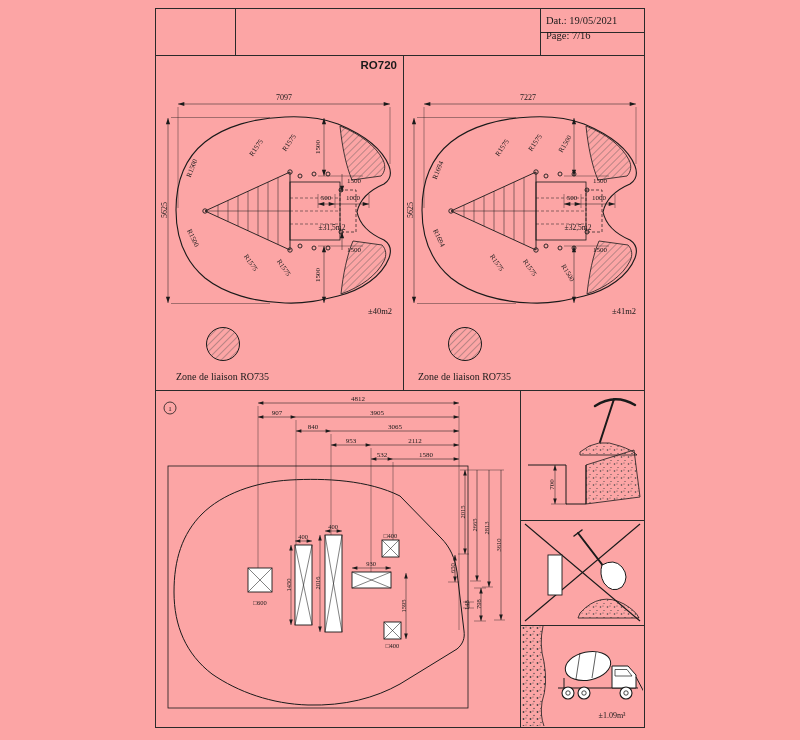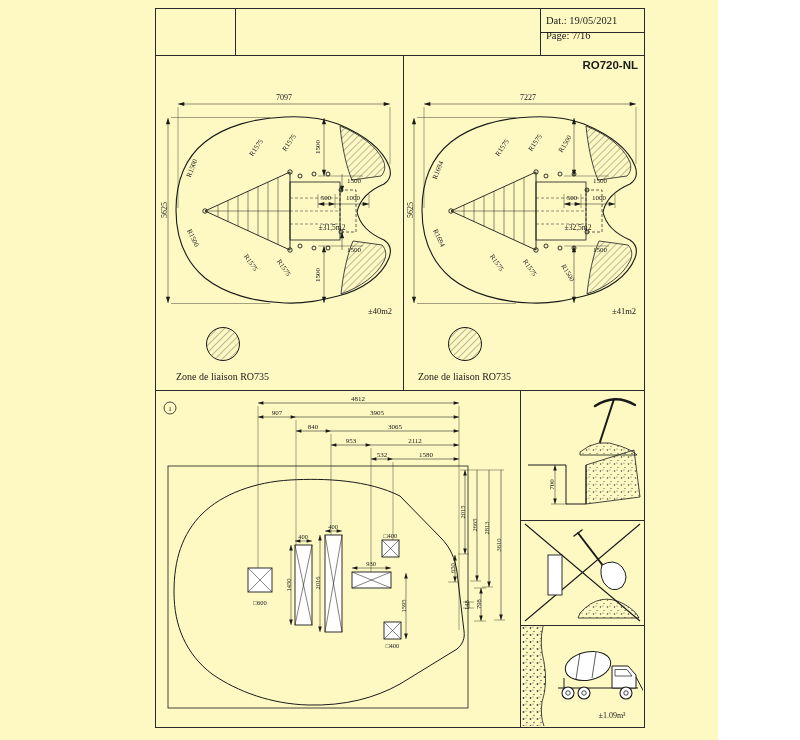--- a/index.html
+++ b/index.html
@@ -1,17 +1,17 @@
 <!DOCTYPE html>
 <html><head>
 <meta charset="utf-8">
 <style>
   html,body { margin:0; padding:0; background:#ffffff; }
   body { width:800px; height:740px; font-family:"Liberation Serif", serif; color:#1a1a1a; }
-  .page { position:relative; width:718px; height:740px; background:#fef9c3; overflow:hidden; }
+  .page { position:relative; width:800px; height:740px; background:#fca5a5; overflow:hidden; }
   .frame { position:absolute; left:155px; top:8px; width:488px; height:718px; border:1px solid #2a2a2a; }
   .vline { position:absolute; width:1px; background:#2a2a2a; }
   .hline { position:absolute; height:1px; background:#2a2a2a; }
   .tb-text { position:absolute; left:390px; width:96px; height:16px; line-height:16px; font-size:10.5px; white-space:nowrap; }
   .prod { position:absolute; top:46px; height:20px; line-height:20px; font-family:"Liberation Sans", sans-serif; font-weight:bold; font-size:11.5px; text-align:right; }
   .plan-svg { position:absolute; }
   .legend { position:absolute; display:flex; align-items:center; gap:9px;flex-direction:column; }
   .legend-text { font-size:10px; }
   svg text { font-family:"Liberation Serif", serif; fill:#1a1a1a; }
   .t65 { font-size:6.5px; }
@@ -32,21 +32,21 @@
     <div class="hline" style="left:0; top:46px; width:488px;"></div>
     <div class="vline" style="left:247px; top:46px; height:335px;"></div>
     <div class="hline" style="left:0; top:381px; width:488px;"></div>
     <div class="vline" style="left:364px; top:381px; height:337px;"></div>
     <div class="hline" style="left:364px; top:511px; width:124px;"></div>
     <div class="hline" style="left:364px; top:616px; width:124px;"></div>
 
     <div class="tb-text" style="top:4px;">Dat.: 19/05/2021</div>
     <div class="tb-text" style="top:19px;">Page: 7/16</div>
 
-    <div class="prod" style="left:247px; width:235px; padding-right:4px;">RO720-NL</div>
+    <div class="prod" style="left:0; width:241px; padding-right:4px;">RO720</div>
 
     <svg class="plan-svg" style="left:2px; top:79px;" width="245" height="228" viewBox="0 0 245 228">
       <defs>
         <pattern id="hatchL" patternUnits="userSpaceOnUse" width="5" height="5" patternTransform="rotate(45)">
           <line x1="0" y1="0" x2="0" y2="5" stroke="#555" stroke-width="0.8"></line>
         </pattern>
         <marker id="arrL" markerUnits="userSpaceOnUse" markerWidth="7" markerHeight="7" viewBox="0 0 10 10" refX="9.5" refY="5" orient="auto-start-reverse">
           <path d="M0.5,2 L9.5,5 L0.5,8 Z" fill="#1a1a1a"></path>
         </marker>
       </defs>

